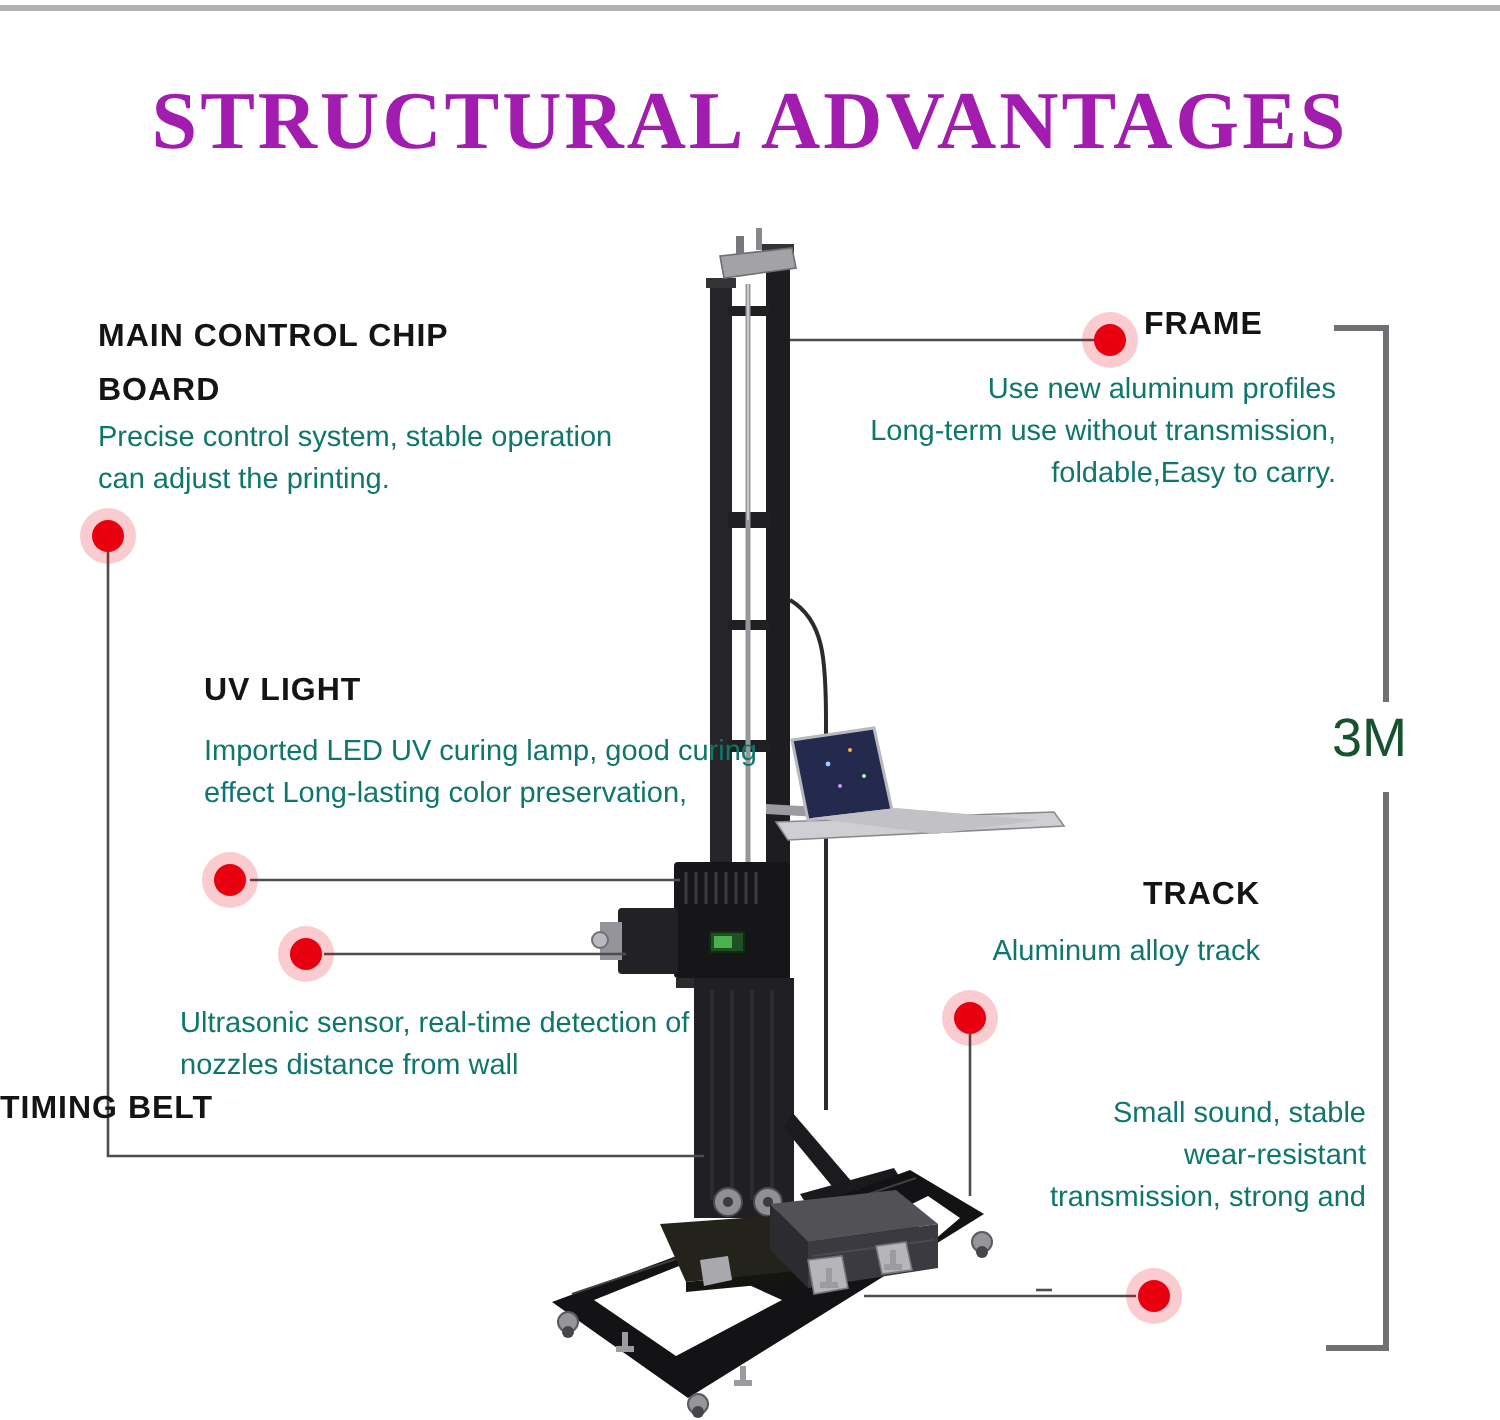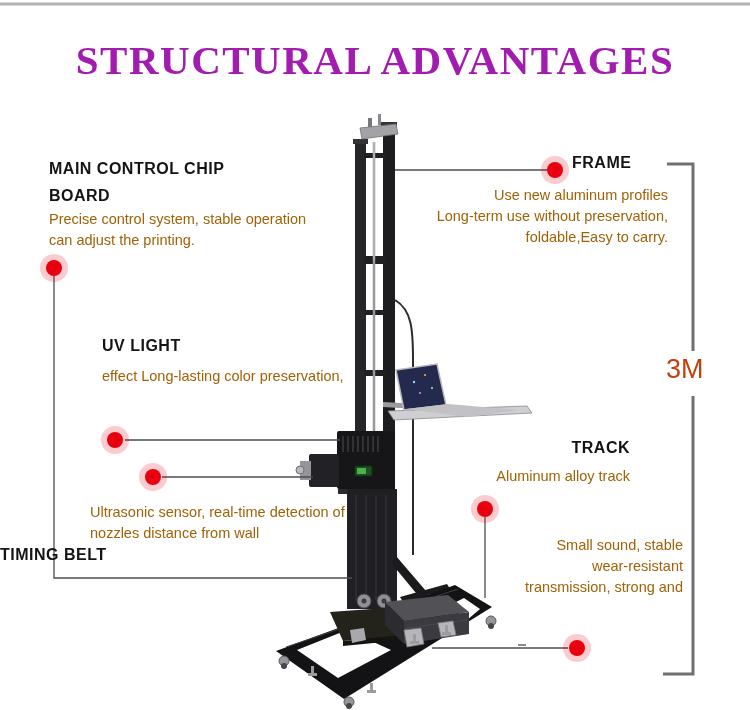--- a/index.html
+++ b/index.html
@@ -4,36 +4,36 @@
 <style>
   html,body{margin:0;padding:0;background:#fff;}
   #canvas{position:relative;width:750px;height:710px;background:#ffffff;overflow:hidden;
           font-family:"Liberation Sans",sans-serif;}
   #machine-svg{position:absolute;left:0;top:0;z-index:1;}
   .txt{position:absolute;z-index:3;}
   #page-title{left:0;top:36px;width:750px;text-align:center;
     font-family:"Liberation Serif",serif;font-weight:bold;font-size:41px;
     letter-spacing:1.5px;color:#a21caf;}
   .callout-heading{font-weight:bold;font-size:16px;color:#141414;letter-spacing:0.5px;line-height:27px;}
-  .callout-body{font-size:14.5px;color:#a16207;line-height:21px;}
+  .callout-body{font-size:14.5px;color:#0f766e;line-height:21px;}
   .right-align{text-align:right;}
   .center-align{text-align:right;}
   
   #callout-main-control{left:49px;top:155px;width:300px;}
   #callout-main-control .callout-body{margin-top:0;}
   #callout-uv{left:102px;top:332px;width:300px;}
   #callout-uv .callout-body{margin-top:7px;}
   #callout-ultrasonic{left:90px;top:502px;width:280px;}
   #callout-frame-heading{left:572px;top:149px;}
   #callout-frame-body{left:418px;top:185px;width:250px;}
   #callout-track{left:420px;top:434px;width:210px;}
   #callout-track .callout-body{margin-top:5px;}
   #callout-timing-heading{left:0;top:541px;width:684px;}
-  #callout-timing-body{left:433px;top:535px;width:250px;}
-  #dim-label{left:666px;top:354px;font-size:27px;color:#c2410c;font-weight:normal;}
+  #callout-timing-body{left:433px;top:547px;width:250px;}
+  #dim-label{left:666px;top:354px;font-size:27px;color:#14532d;font-weight:normal;}
   
   .dot{position:absolute;z-index:4;width:16px;height:16px;border-radius:50%;
        background:#e8000f;box-shadow:0 0 0 6px rgba(232,0,15,0.20);}
 </style>
 </head>
 <body>
 
 <div id="canvas">
 
   <svg id="machine-svg" width="750" height="710" viewBox="0 0 750 710">
@@ -160,33 +160,34 @@
     </div>
     <div class="callout-body">
       <div>Precise control system, stable operation</div>
       <div>can adjust the printing.</div>
     </div>
   </div>
 
   <div class="txt" id="callout-uv">
     <div class="callout-heading">UV LIGHT</div>
     <div class="callout-body">
+      <div>Imported LED UV curing lamp, good curing</div>
       <div>effect Long-lasting color preservation,</div>
     </div>
   </div>
 
   <div class="txt callout-body" id="callout-ultrasonic">
     <div>Ultrasonic sensor, real-time detection of</div>
     <div>nozzles distance from wall</div>
   </div>
 
   <div class="txt callout-heading" id="callout-frame-heading">FRAME</div>
   <div class="txt callout-body right-align" id="callout-frame-body">
     <div>Use new aluminum profiles</div>
-    <div>Long-term use without preservation,</div>
+    <div>Long-term use without transmission,</div>
     <div>foldable,Easy to carry.</div>
   </div>
 
   <div class="txt center-align" id="callout-track">
     <div class="callout-heading">TRACK</div>
     <div class="callout-body">
       <div>Aluminum alloy track</div>
     </div>
   </div>
 

